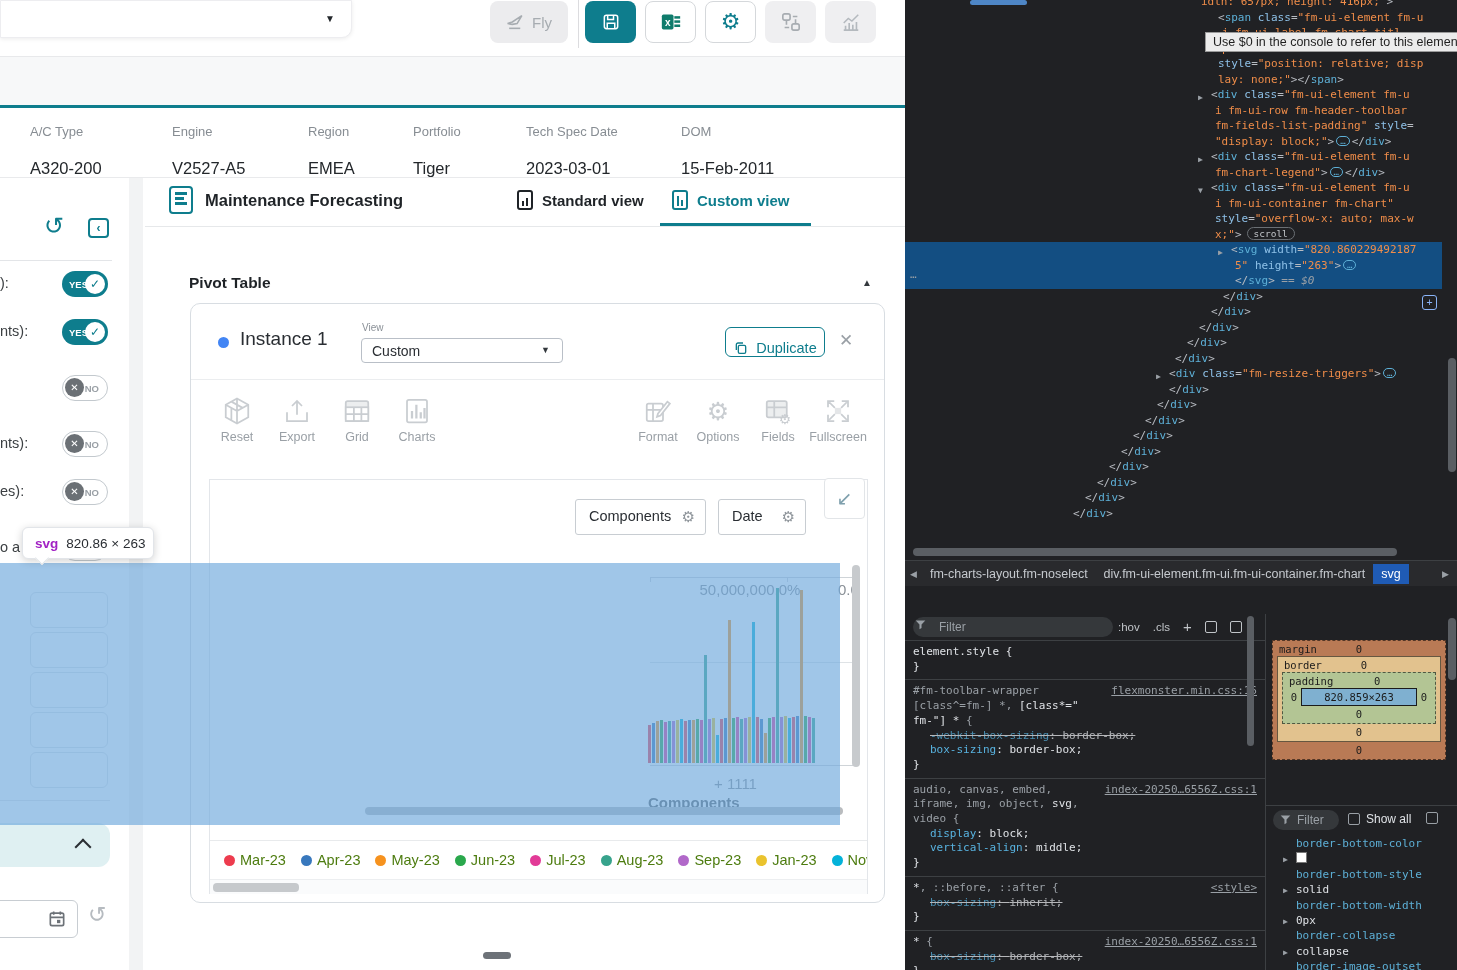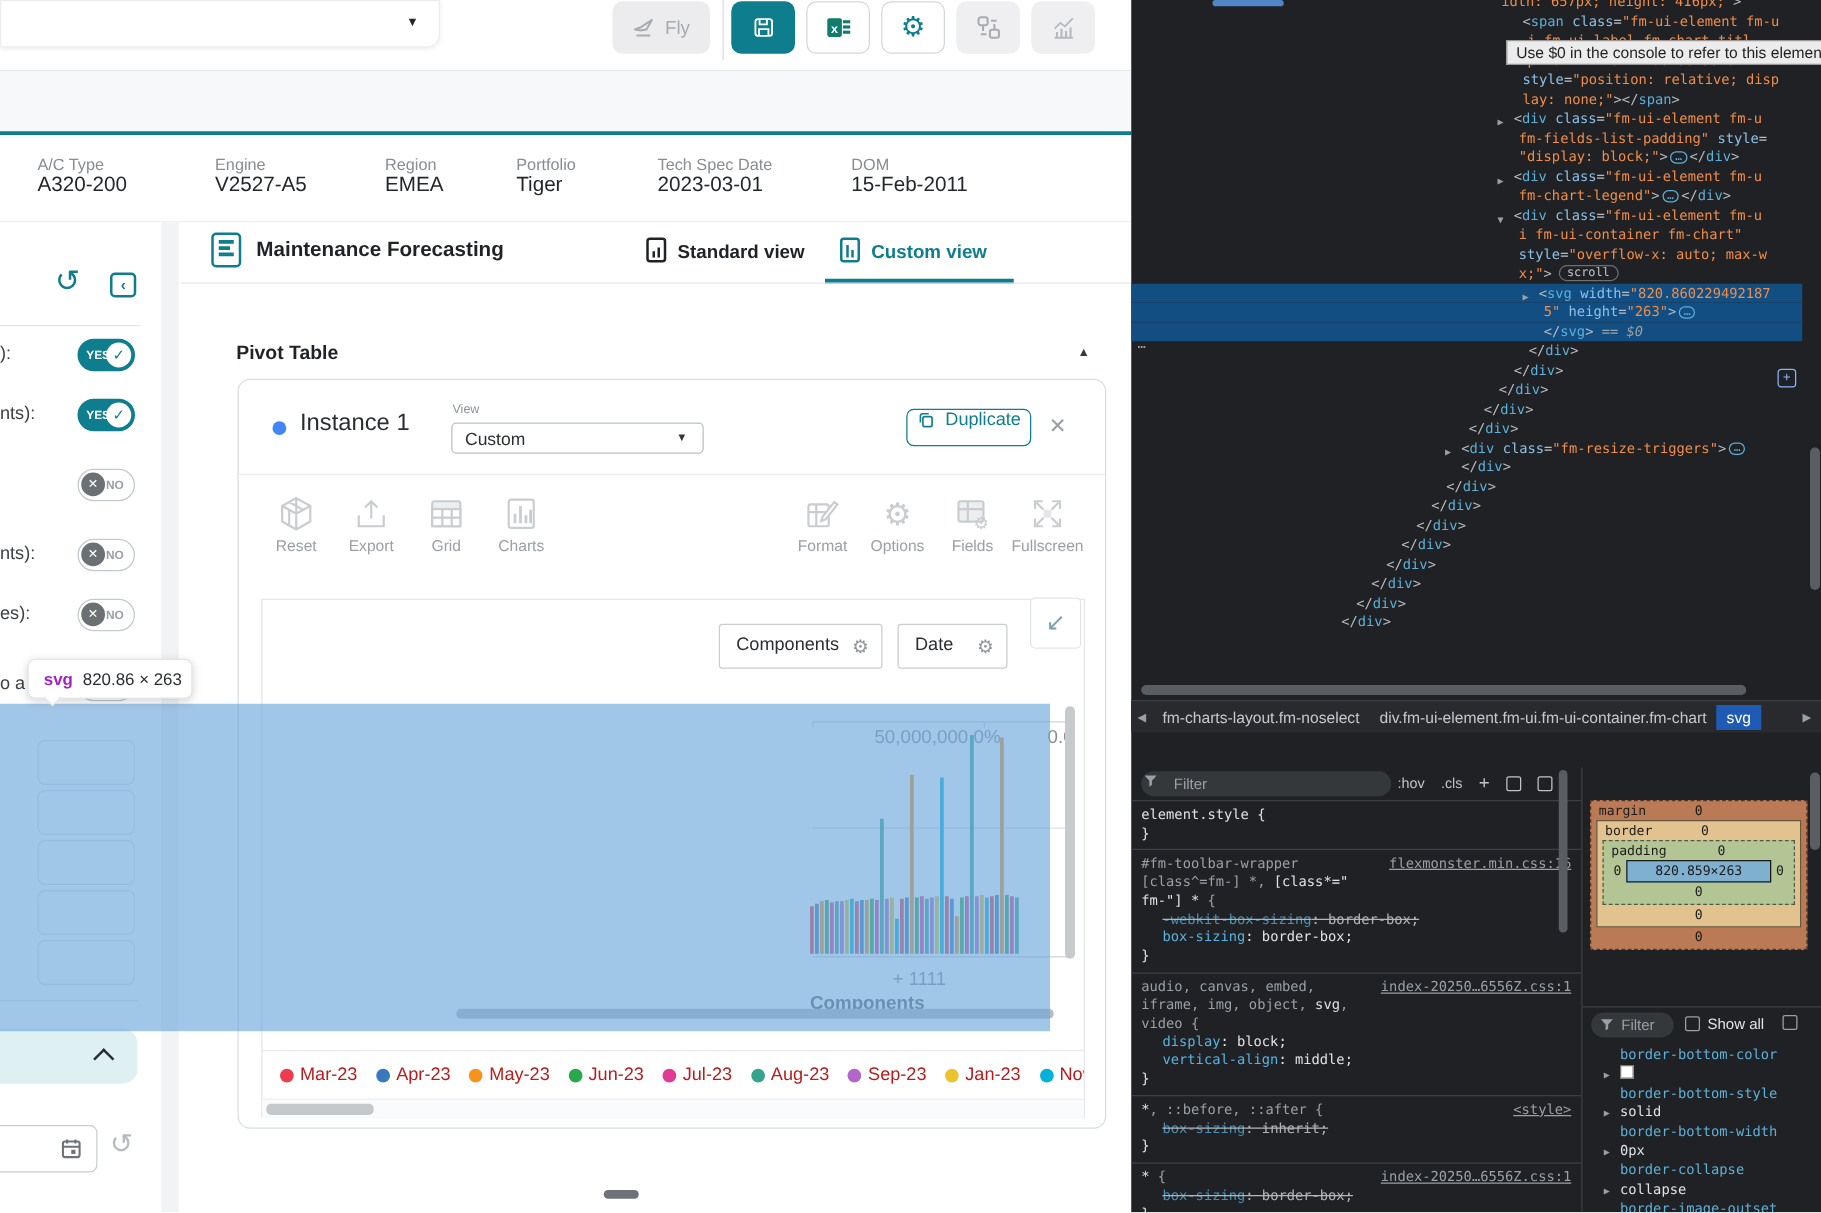--- a/index.html
+++ b/index.html
@@ -16,21 +16,21 @@
   .btn-save{left:585px;width:51px;background:#0E7D8D}
   .btn-excel{left:645px;width:51px;background:#fff;border:1px solid #d5d8db}
   .btn-gear{left:705px;width:51px;background:#fff;border:1px solid #d5d8db;color:#0E7D8D;font-size:22px}
   .btn-swap{left:765px;width:51px;background:#efeff1;color:#a7acb1}
   .btn-chart{left:825px;width:51px;background:#efeff1}
   .grayband{position:absolute;left:0;top:57px;width:905px;height:48px;background:#f7f8f9}
   .tealline{position:absolute;left:0;top:105px;width:905px;height:3px;background:#0E7D8D}
   .inforow{position:absolute;left:0;top:108px;width:905px;height:70px;background:#fff;border-bottom:1px solid #e9eaec}
   .info-field{position:absolute;top:16px}
   .info-label{font-size:13px;color:#878d93}
-  .info-value{font-size:16.5px;color:#23272b;margin-top:0}
+  .info-value{font-size:16.5px;color:#23272b;margin-top:20px}
   .extlink{position:absolute;left:855px;top:121px;width:20px;height:20px}
   
   .sidebar{position:absolute;left:0;top:178px;width:145px;height:792px;background:#fff}
   .sb-scroll-track{position:absolute;left:129px;top:0;width:14px;height:792px;background:#f2f3f4}
   .sb-scroll-thumb{position:absolute;left:131px;top:4px;width:10px;height:408px;background:#c7cacd;border-radius:5px}
   .sb-divider{position:absolute;left:0;top:82px;width:112px;height:1px;background:#e3e5e8}
   .sb-icon-reset{position:absolute;left:44px;top:36px;font-size:24px;color:#0E7D8D;line-height:1}
   .sb-icon-collapse{position:absolute;left:88px;top:40px;width:21px;height:20px;border:2px solid #0E7D8D;border-radius:4px;color:#0E7D8D;font-size:12px;font-weight:bold;display:flex;align-items:center;justify-content:center}
   .sb-row{position:absolute;left:0;width:112px;height:26px}
   .sb-row .lab{position:absolute;left:0;top:4px;font-size:14.5px;color:#3c4043}
@@ -62,21 +62,21 @@
   .pivot-title{position:absolute;left:44px;top:96px;font-size:15.5px;font-weight:bold;color:#1f2327}
   .pivot-collapse{position:absolute;left:717px;top:99px;font-size:10px;color:#33383d}
   .card{position:absolute;left:45px;top:125px;width:695px;height:600px;border:1px solid #d8dde2;border-radius:10px;background:#fff}
   .card-head-divider{position:absolute;left:0;top:75px;width:693px;height:1px;background:#ebedef}
   .inst-dot{position:absolute;left:27px;top:33px;width:11px;height:11px;border-radius:50%;background:#4285f4}
   .inst-name{position:absolute;left:49px;top:24px;font-size:19px;color:#2a2e33}
   .view-label{position:absolute;left:171px;top:18px;font-size:10px;color:#8a9097}
   .view-select{position:absolute;left:170px;top:34px;width:202px;height:25px;border:1px solid #b9bfc7;border-radius:4px;background:#fff}
   .view-select .val{position:absolute;left:10px;top:4px;font-size:14px;color:#2a2e33}
   .view-select .car{position:absolute;right:12px;top:6px;font-size:9px;color:#33383d}
-  .dup-btn{position:absolute;left:534px;top:23px;width:100px;height:30px;border:1.5px solid #0E7D8D;border-radius:6px;color:#0E7D8D;font-size:14.5px;display:flex;align-items:flex-start;justify-content:center;gap:7px;background:#fff}
+  .dup-btn{position:absolute;left:534px;top:23px;width:100px;height:30px;border:1.5px solid #0E7D8D;border-radius:6px;color:#0E7D8D;font-size:14.5px;display:flex;align-items:flex-end;justify-content:center;gap:7px;background:#fff}
   .close-x{position:absolute;left:648px;top:26px;font-size:17px;color:#9aa0a6}
   .fm-toolbar{position:absolute;left:0;top:76px;width:693px;height:92px}
   .fm-group{position:absolute;top:16px;display:flex;gap:4px}
   .fm-left{left:18px}.fm-right{right:18px}
   .fm-item{width:56px;display:flex;flex-direction:column;align-items:center;gap:4px}
   .fm-item .lbl{font-size:12.5px;color:#9aa0a6;white-space:nowrap}
   .fm-item svg{display:block}
   .chartbox{position:absolute;left:18px;top:175px;width:659px;height:415px;border:1px solid #e3e6ea}
   .sel-measures{position:absolute;left:20px;top:16px;width:200px;height:40px;border:1px solid #c8cdd2;border-radius:3px}
   .sel-measures .t{position:absolute;left:14px;top:10px;font-size:14.5px;color:#2a2e33}
@@ -96,21 +96,21 @@
   .ylab2{left:628px}
   .bars{position:absolute;left:438px;bottom:130px;display:flex;align-items:flex-end;gap:1px}
   .bars span{display:block;width:3px}
   .xoverflow{position:absolute;left:504px;top:295px;font-size:15px;color:#8a9097}
   .xaxis-label{position:absolute;left:438px;top:314px;font-size:15px;font-weight:bold;color:#5f6368}
   .chart-vscroll{position:absolute;left:642px;top:85px;width:8px;height:202px;background:#c7cacd;border-radius:4px}
   .chart-hscroll{position:absolute;left:155px;top:327px;width:478px;height:8px;background:#b9bcbf;border-radius:4px}
   .legend-strip{position:absolute;left:0;top:360px;width:657px;height:39px;border-top:1px solid #e8eaec;display:flex;align-items:center;padding-left:14px;gap:15px;overflow:hidden}
   .leg-item{display:flex;align-items:center;gap:5px;white-space:nowrap}
   .leg-item b{width:11px;height:11px;border-radius:50%;display:block}
-  .leg-item span{font-size:14.5px;color:#b91c1c}
+  .leg-item span{font-size:14.5px;color:#4d7c0f}
   .legend-scrollrow{position:absolute;left:0;top:399px;width:657px;height:15px;background:#fafbfc;border-top:1px solid #eceef0}
   .legend-scrollthumb{position:absolute;left:3px;top:3px;width:86px;height:9px;background:#c6c9cc;border-radius:4px}
   .drag-pill{position:absolute;left:483px;top:952px;width:28px;height:7px;background:#6d7278;border-radius:4px}
   
   .hl-overlay{position:absolute;left:0;top:563px;width:840px;height:262px;background:rgba(111,168,220,.66);z-index:50}
   .inspect-tip{position:absolute;left:22px;top:527px;width:132px;height:32px;background:#fff;border:1px solid #e2e5e9;border-radius:6px;box-shadow:0 2px 8px rgba(0,0,0,.18);z-index:60;display:flex;align-items:center;gap:8px;padding-left:12px}
   .inspect-tip .tag{color:#a222c4;font-weight:bold;font-size:13.5px}
   .inspect-tip .size{color:#2a2e33;font-size:13.5px}
   .inspect-tip .ptr{position:absolute;left:14px;bottom:-5px;width:10px;height:10px;background:#fff;border-right:1px solid #e2e5e9;border-bottom:1px solid #e2e5e9;transform:rotate(45deg)}
   
@@ -576,20 +576,21 @@
 
     <div class="el-list">
       <div class="el-lines" id="el-lines">
           <div class="el-line" style="padding-left: 296px;"><span class="tk-s">idth: 657px; height: 416px;"</span><span class="tk-p">&gt;</span></div>
           <div class="el-line" style="padding-left: 313px;"><span class="tk-p">&lt;</span><span class="tk-t">span</span><span class="tk-w"> </span><span class="tk-a">class</span><span class="tk-p">=</span><span class="tk-s">"fm-ui-element fm-u</span></div>
           <div class="el-line" style="padding-left: 317px;"><span class="tk-s">i fm-ui-label fm-chart-titl</span></div>
           <div class="el-line" style="padding-left: 317px;"><span class="tk-s">pivot-title fm-selectable</span></div>
           <div class="el-line" style="padding-left: 313px;"><span class="tk-a">style</span><span class="tk-p">=</span><span class="tk-s">"position: relative; disp</span></div>
           <div class="el-line" style="padding-left: 313px;"><span class="tk-s">lay: none;"</span><span class="tk-p">&gt;&lt;/</span><span class="tk-t">span</span><span class="tk-p">&gt;</span></div>
           <div class="el-line" style="padding-left: 306px;"><span class="mk" style="left: 293px; top: 3px;">▶</span><span class="tk-p">&lt;</span><span class="tk-t">div</span><span class="tk-w"> </span><span class="tk-a">class</span><span class="tk-p">=</span><span class="tk-s">"fm-ui-element fm-u</span></div>
+          <div class="el-line" style="padding-left: 310px;"><span class="tk-s">i fm-ui-row fm-header-toolbar</span></div>
           <div class="el-line" style="padding-left: 310px;"><span class="tk-s">fm-fields-list-padding"</span><span class="tk-w"> </span><span class="tk-a">style</span><span class="tk-p">=</span></div>
           <div class="el-line" style="padding-left: 310px;"><span class="tk-s">"display: block;"</span><span class="tk-p">&gt;</span><span class="tk-e">…</span><span class="tk-p">&lt;/</span><span class="tk-t">div</span><span class="tk-p">&gt;</span></div>
           <div class="el-line" style="padding-left: 306px;"><span class="mk" style="left: 293px; top: 3px;">▶</span><span class="tk-p">&lt;</span><span class="tk-t">div</span><span class="tk-w"> </span><span class="tk-a">class</span><span class="tk-p">=</span><span class="tk-s">"fm-ui-element fm-u</span></div>
           <div class="el-line" style="padding-left: 310px;"><span class="tk-s">fm-chart-legend"</span><span class="tk-p">&gt;</span><span class="tk-e">…</span><span class="tk-p">&lt;/</span><span class="tk-t">div</span><span class="tk-p">&gt;</span></div>
           <div class="el-line" style="padding-left: 306px;"><span class="mk" style="left: 293px; top: 3px;">▼</span><span class="tk-p">&lt;</span><span class="tk-t">div</span><span class="tk-w"> </span><span class="tk-a">class</span><span class="tk-p">=</span><span class="tk-s">"fm-ui-element fm-u</span></div>
           <div class="el-line" style="padding-left: 310px;"><span class="tk-s">i fm-ui-container fm-chart"</span></div>
           <div class="el-line" style="padding-left: 310px;"><span class="tk-a">style</span><span class="tk-p">=</span><span class="tk-s">"overflow-x: auto; max-w</span></div>
           <div class="el-line" style="padding-left: 310px;"><span class="tk-s">x;"</span><span class="tk-p">&gt;</span><span class="tk-b">scroll</span></div>
           <div class="el-line sel" style="padding-left: 326px;"><span class="mk" style="left: 313px; top: 3px;">▶</span><span class="tk-p">&lt;</span><span class="tk-t">svg</span><span class="tk-w"> </span><span class="tk-a">width</span><span class="tk-p">=</span><span class="tk-s">"820.860229492187</span></div>
           <div class="el-line sel" style="padding-left: 330px;"><span class="tk-s">5"</span><span class="tk-w"> </span><span class="tk-a">height</span><span class="tk-p">=</span><span class="tk-s">"263"</span><span class="tk-p">&gt;</span><span class="tk-e">…</span></div>

